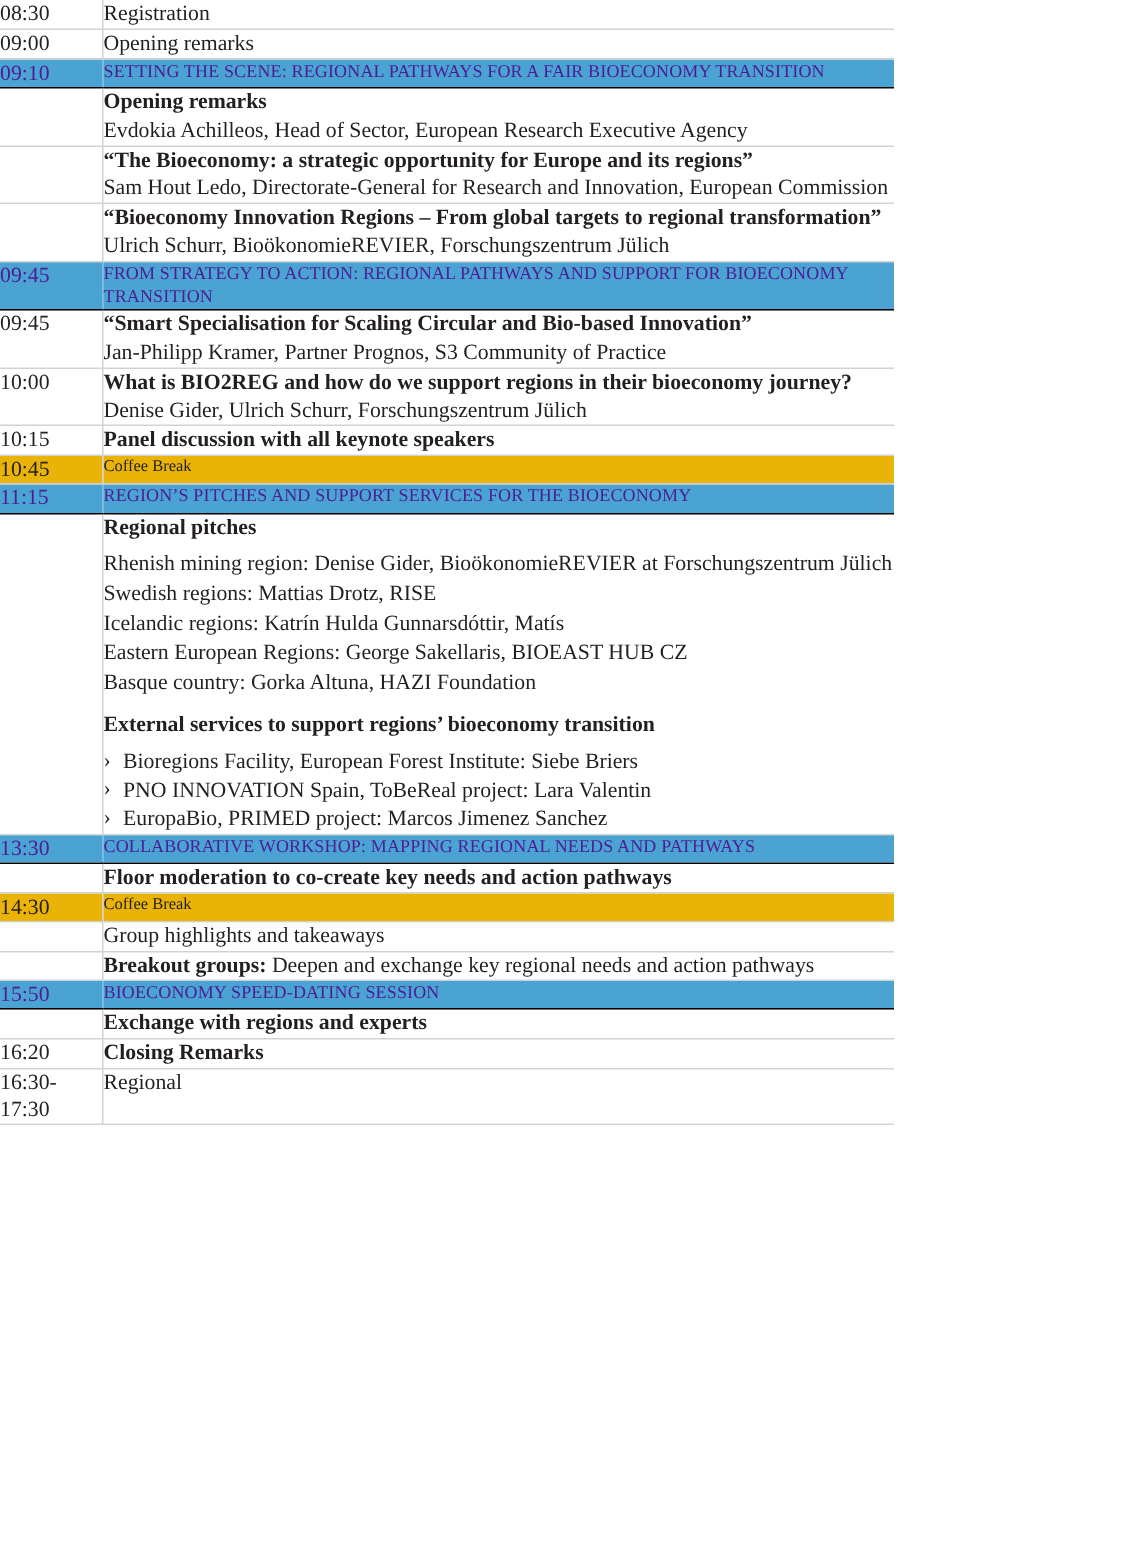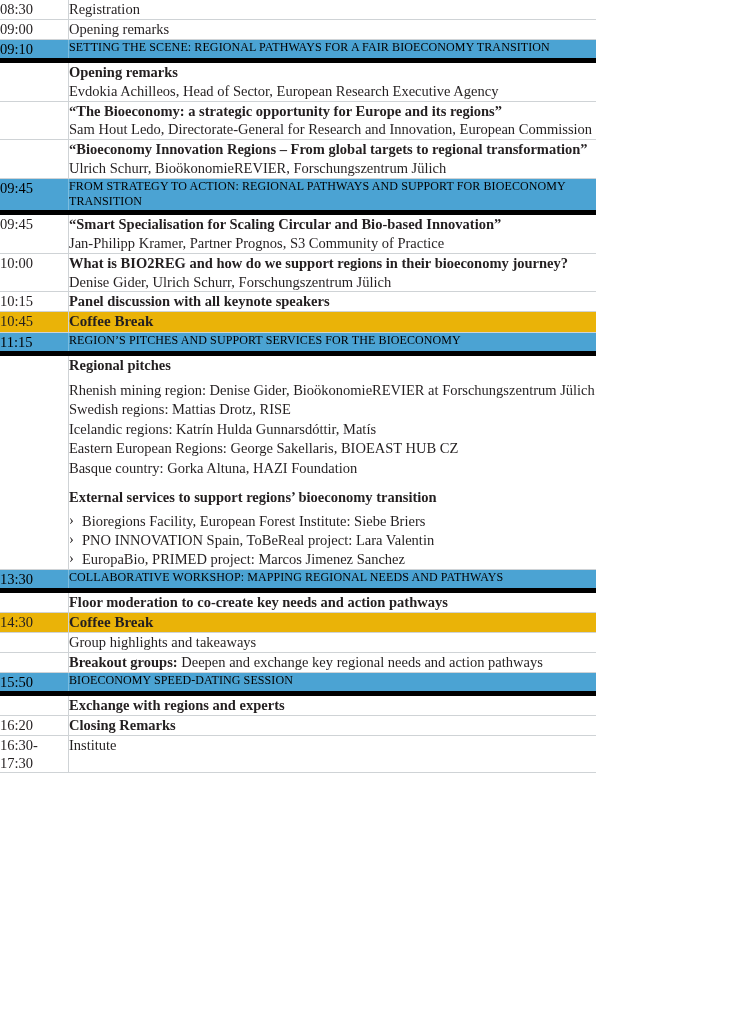--- a/index.html
+++ b/index.html
@@ -38,38 +38,37 @@
     margin-left: 36px;
   }
   
   .row-plain .time-cell,
   .row-plain .content-cell {
     background: #ffffff;
   }
   .row-section .time-cell,
   .row-section .content-cell {
     background: #4ba3d3;
-    color: #000000;
-    border-bottom: 5px solid #000000;
+    color: #4c1d95;
+    border-bottom: 1px solid #000000;
     border-right-color: #7bbde0;
   }
   .row-section .content-cell {
     font-size: 12px;
     letter-spacing: 0.1px;
     padding-top: 7px;
     padding-bottom: 7px;
     line-height: 1.3;
   }
   .row-break .time-cell,
   .row-break .content-cell {
     background: #eab308;
   }
   .row-break .content-cell {
-    font-size: 15px;
-    font-weight: bold;
+    font-size: 11px;
   }
   .strong {
     font-weight: bold;
   }
   .sub {
     font-weight: normal;
   }
   .line {
     display: block;
   }
@@ -266,17 +265,17 @@
       <tr class="row-plain">
         <td class="time-cell">16:20</td>
         <td class="content-cell">
           <div><span class="strong">Closing Remarks</span></div>
         </td>
       </tr>
       <tr class="row-plain">
         <td class="time-cell">16:30-
 17:30</td>
         <td class="content-cell">
-          <div><span class="">Institute</span></div>
+          <div><span class="">Regional</span></div>
         </td>
       </tr>
     </tbody>
 </table>
 
 </body></html>

